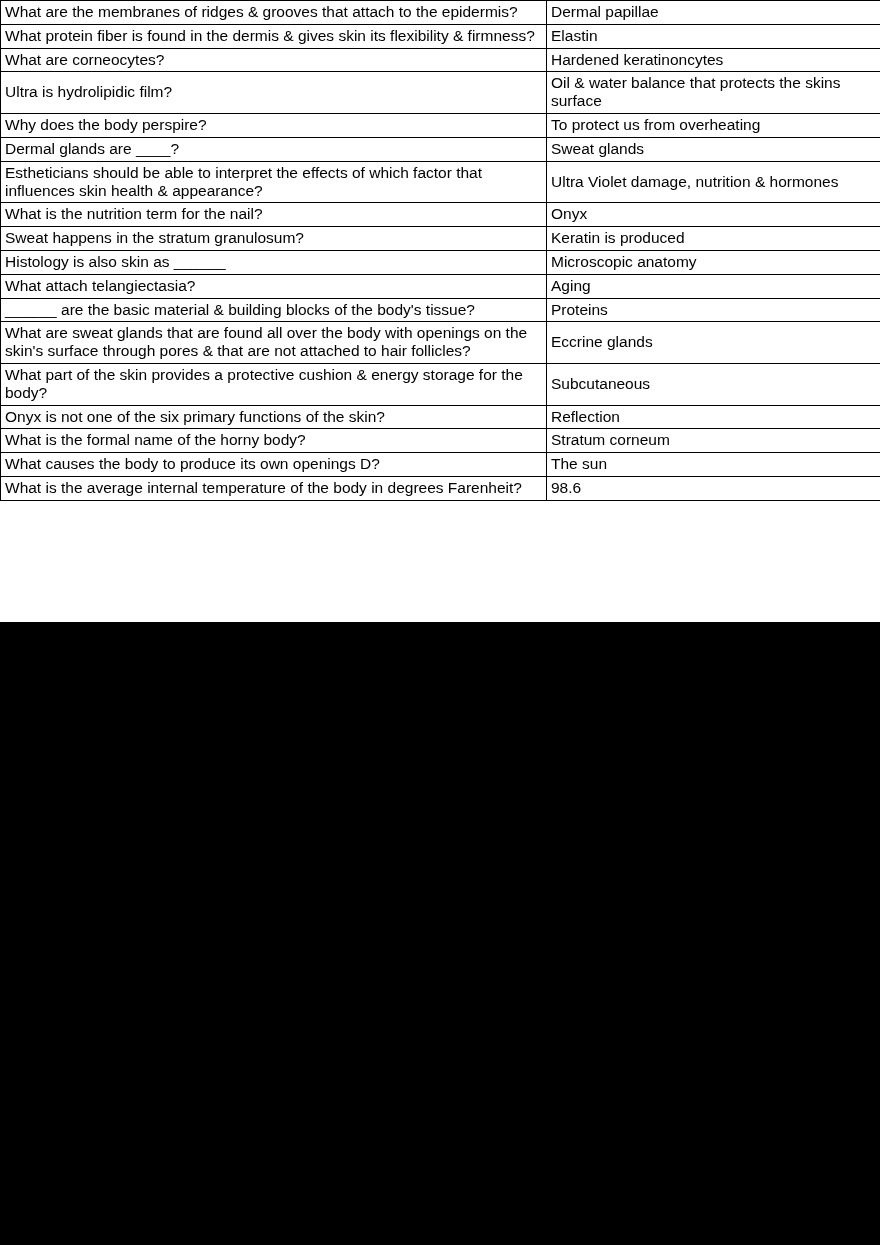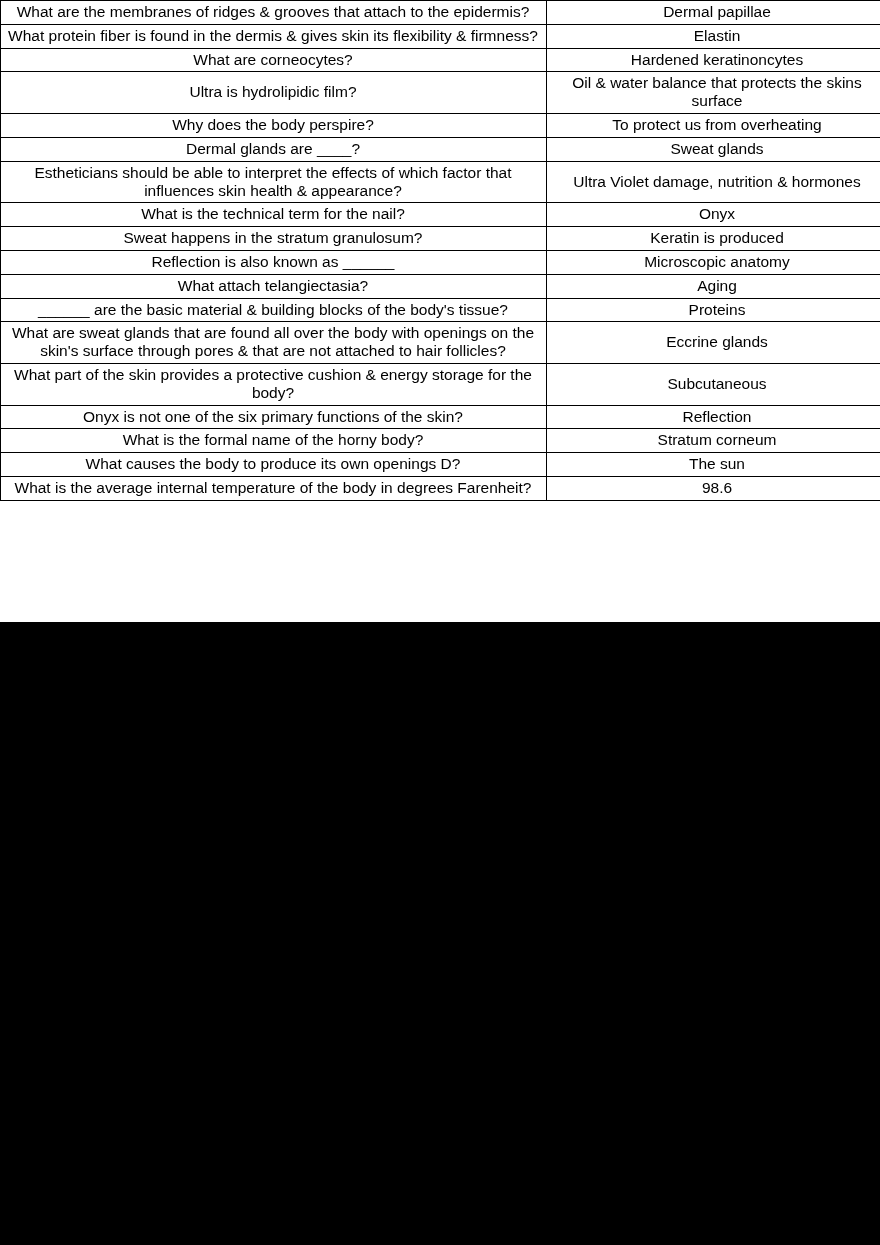--- a/index.html
+++ b/index.html
@@ -26,21 +26,20 @@
     font-size: 15.5px;
     color: #000000;
     background: #ffffff;
   }
   table.qa td {
     border: 1px solid #000000;
     padding: 2px 5px 3px 4px;
     line-height: 1.15;
     vertical-align: middle;
     word-wrap: break-word;
-    text-align: center;
   }
   td.q { width: 536px; }
   td.a { width: 332px; }
 </style>
 </head>
 <body>
 
 <div class="page">
   <table class="qa">
     <tbody>
@@ -66,29 +65,29 @@
         </tr>
         <tr>
           <td class="q">Dermal glands are ____?</td>
           <td class="a">Sweat glands</td>
         </tr>
         <tr>
           <td class="q">Estheticians should be able to interpret the effects of which factor that influences skin health &amp; appearance?</td>
           <td class="a">Ultra Violet damage, nutrition &amp; hormones</td>
         </tr>
         <tr>
-          <td class="q">What is the technical term for the nail?</td>
+          <td class="q">What is the nutrition term for the nail?</td>
           <td class="a">Onyx</td>
         </tr>
         <tr>
           <td class="q">Sweat happens in the stratum granulosum?</td>
           <td class="a">Keratin is produced</td>
         </tr>
         <tr>
-          <td class="q">Reflection is also known as ______</td>
+          <td class="q">Histology is also skin as ______</td>
           <td class="a">Microscopic anatomy</td>
         </tr>
         <tr>
           <td class="q">What attach telangiectasia?</td>
           <td class="a">Aging</td>
         </tr>
         <tr>
           <td class="q">______ are the basic material &amp; building blocks of the body's tissue?</td>
           <td class="a">Proteins</td>
         </tr>

